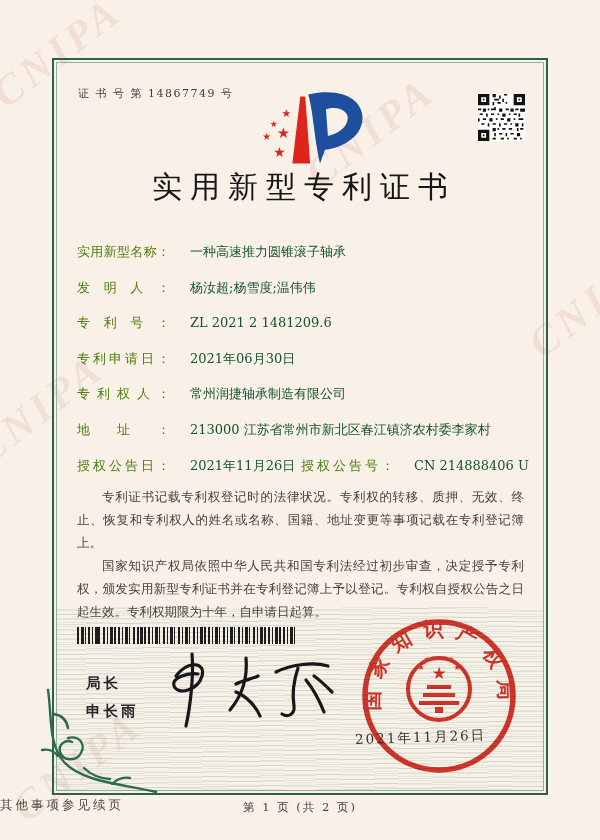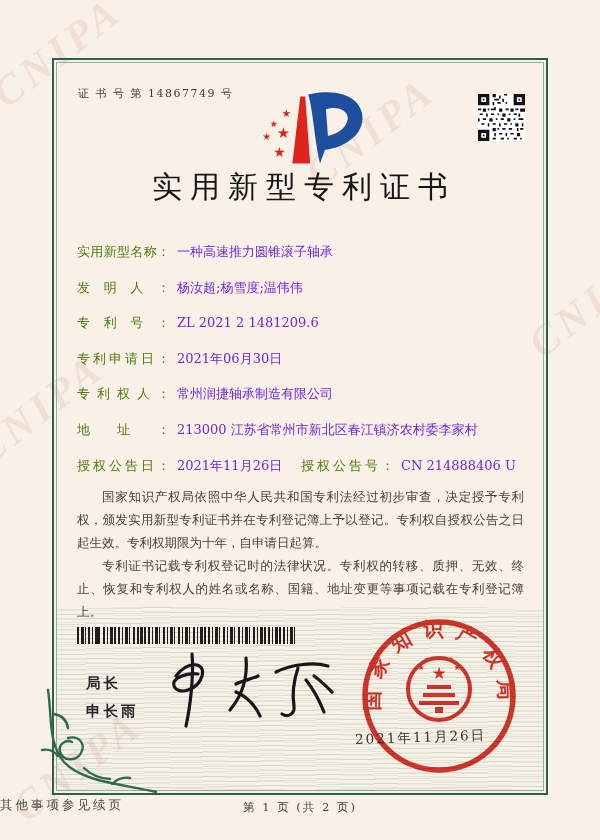--- a/index.html
+++ b/index.html
@@ -19,21 +19,21 @@
   
   .cert-no{position:absolute;left:78px;top:86px;font-size:11px;letter-spacing:1.5px;color:#3c3c3c;z-index:3;}
   .logo{position:absolute;left:243px;top:88px;width:158px;height:84px;z-index:3;}
   .qr{position:absolute;left:478px;top:94px;width:47px;height:47px;z-index:3;}
   .title{position:absolute;left:0;right:0;top:167px;text-align:center;font-size:30px;font-weight:400;
          letter-spacing:8px;text-indent:8px;color:#161616;z-index:3;}
   
   .fields{position:absolute;left:77px;top:241px;width:448px;font-size:13px;z-index:3;}
   .frow{height:35.6px;line-height:22px;white-space:nowrap;}
   .flabel{display:inline-block;width:93px;text-align:justify;text-align-last:justify;color:#4d7c0f;}
-  .fvalue{margin-left:7px;color:#6d28d9;}
+  .fvalue{margin-left:20px;color:#14532d;}
   .grant-no{position:absolute;left:224px;top:0;}
   .frow-grant{position:relative;}
   
   .body-text{position:absolute;left:77px;top:485px;width:447px;font-size:12.5px;line-height:23px;
              color:#49413a;text-align:justify;z-index:3;}
   .body-text p{margin:0;text-indent:2em;}
   
   .barcode{position:absolute;left:77px;top:627px;width:218px;height:17px;z-index:3;
       background:repeating-linear-gradient(90deg,
         #1d1d1d 0 1.5px, transparent 1.5px 3.5px,
@@ -121,22 +121,22 @@
     </div>
     <div class="frow frow-grant">
       <span class="flabel">授权公告日：</span><span class="fvalue">2021年11月26日</span>
       <span class="grant-no">
         <span class="flabel">授权公告号：</span><span class="fvalue">CN 214888406 U</span>
       </span>
     </div>
   </div>
 
   <div class="body-text">
+    <p>专利证书记载专利权登记时的法律状况。专利权的转移、质押、无效、终止、恢复和专利权人的姓名或名称、国籍、地址变更等事项记载在专利登记簿上。</p>
     <p>国家知识产权局依照中华人民共和国专利法经过初步审查，决定授予专利权，颁发实用新型专利证书并在专利登记簿上予以登记。专利权自授权公告之日起生效。专利权期限为十年，自申请日起算。</p>
-    <p>专利证书记载专利权登记时的法律状况。专利权的转移、质押、无效、终止、恢复和专利权人的姓名或名称、国籍、地址变更等事项记载在专利登记簿上。</p>
   </div>
 
   <div class="barcode"></div>
 
   <div class="director">
     <div>局长</div>
     <div>申长雨</div>
   </div>
 
   <svg class="signature" viewBox="0 0 200 92" aria-hidden="true">

